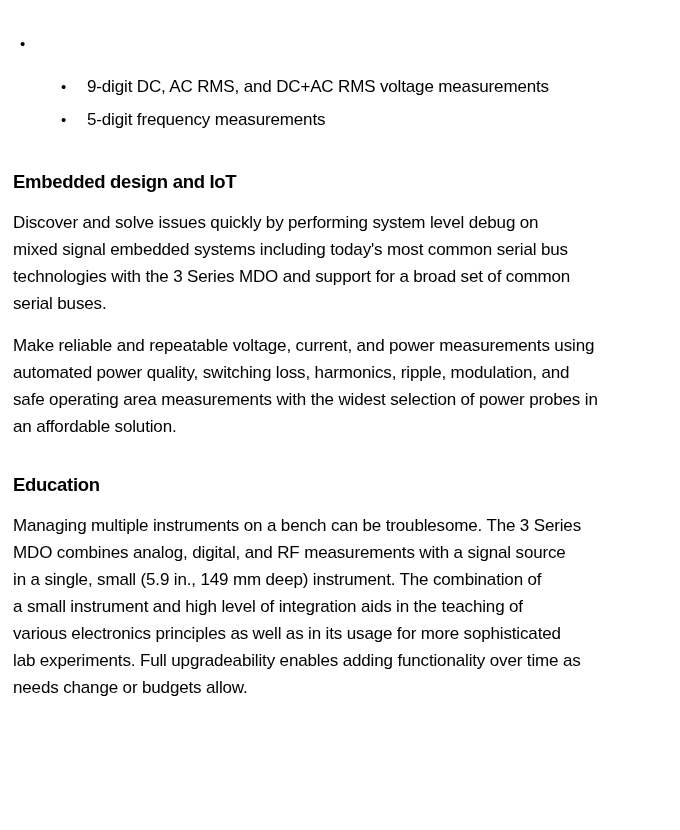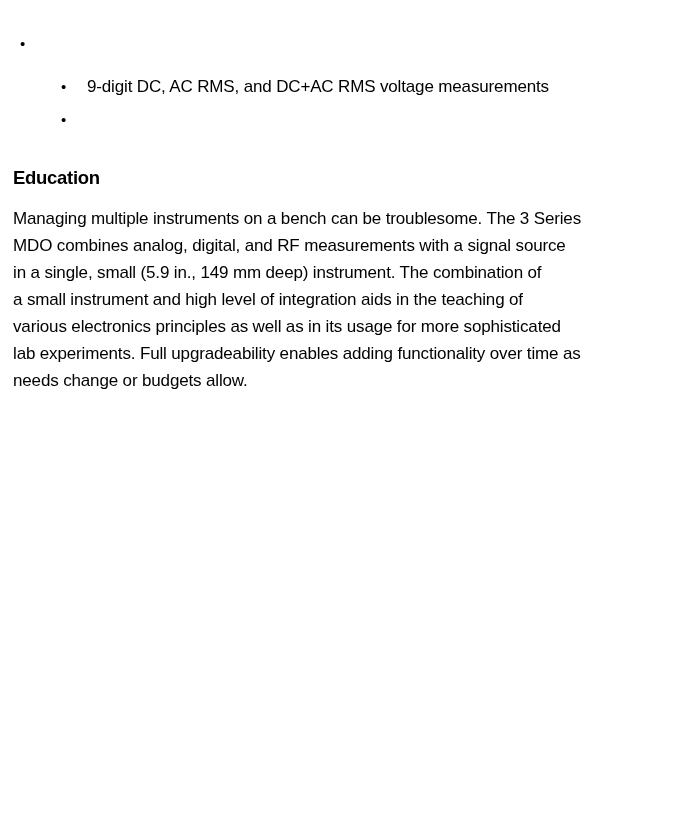--- a/index.html
+++ b/index.html
@@ -85,26 +85,36 @@
       <span class="marker">•</span>
     </div>
 
     <div class="sub-list">
       <div class="bullet-row">
         <span class="marker">•</span>
         <span class="bullet-text">9-digit DC, AC RMS, and DC+AC RMS voltage measurements</span>
       </div>
       <div class="bullet-row">
         <span class="marker">•</span>
+        <span class="bullet-text">5-digit frequency measurements</span>
       </div>
     </div>
   </div>
 
 
+  <h2 class="section-heading first">Embedded design and IoT</h2>
+  <p class="section-body">Discover and solve issues quickly by performing system level debug on
+mixed signal embedded systems including today's most common serial bus
+technologies with the 3 Series MDO and support for a broad set of common
+serial buses.</p>
 
+  <p class="section-body">Make reliable and repeatable voltage, current, and power measurements using
+automated power quality, switching loss, harmonics, ripple, modulation, and
+safe operating area measurements with the widest selection of power probes in
+an affordable solution.</p>
 
   <h2 class="section-heading">Education</h2>
   <p class="section-body">Managing multiple instruments on a bench can be troublesome. The 3 Series
 MDO combines analog, digital, and RF measurements with a signal source
 in a single, small (5.9 in., 149 mm deep) instrument. The combination of
 a small instrument and high level of integration aids in the teaching of
 various electronics principles as well as in its usage for more sophisticated
 lab experiments. Full upgradeability enables adding functionality over time as
 needs change or budgets allow.</p>
 

